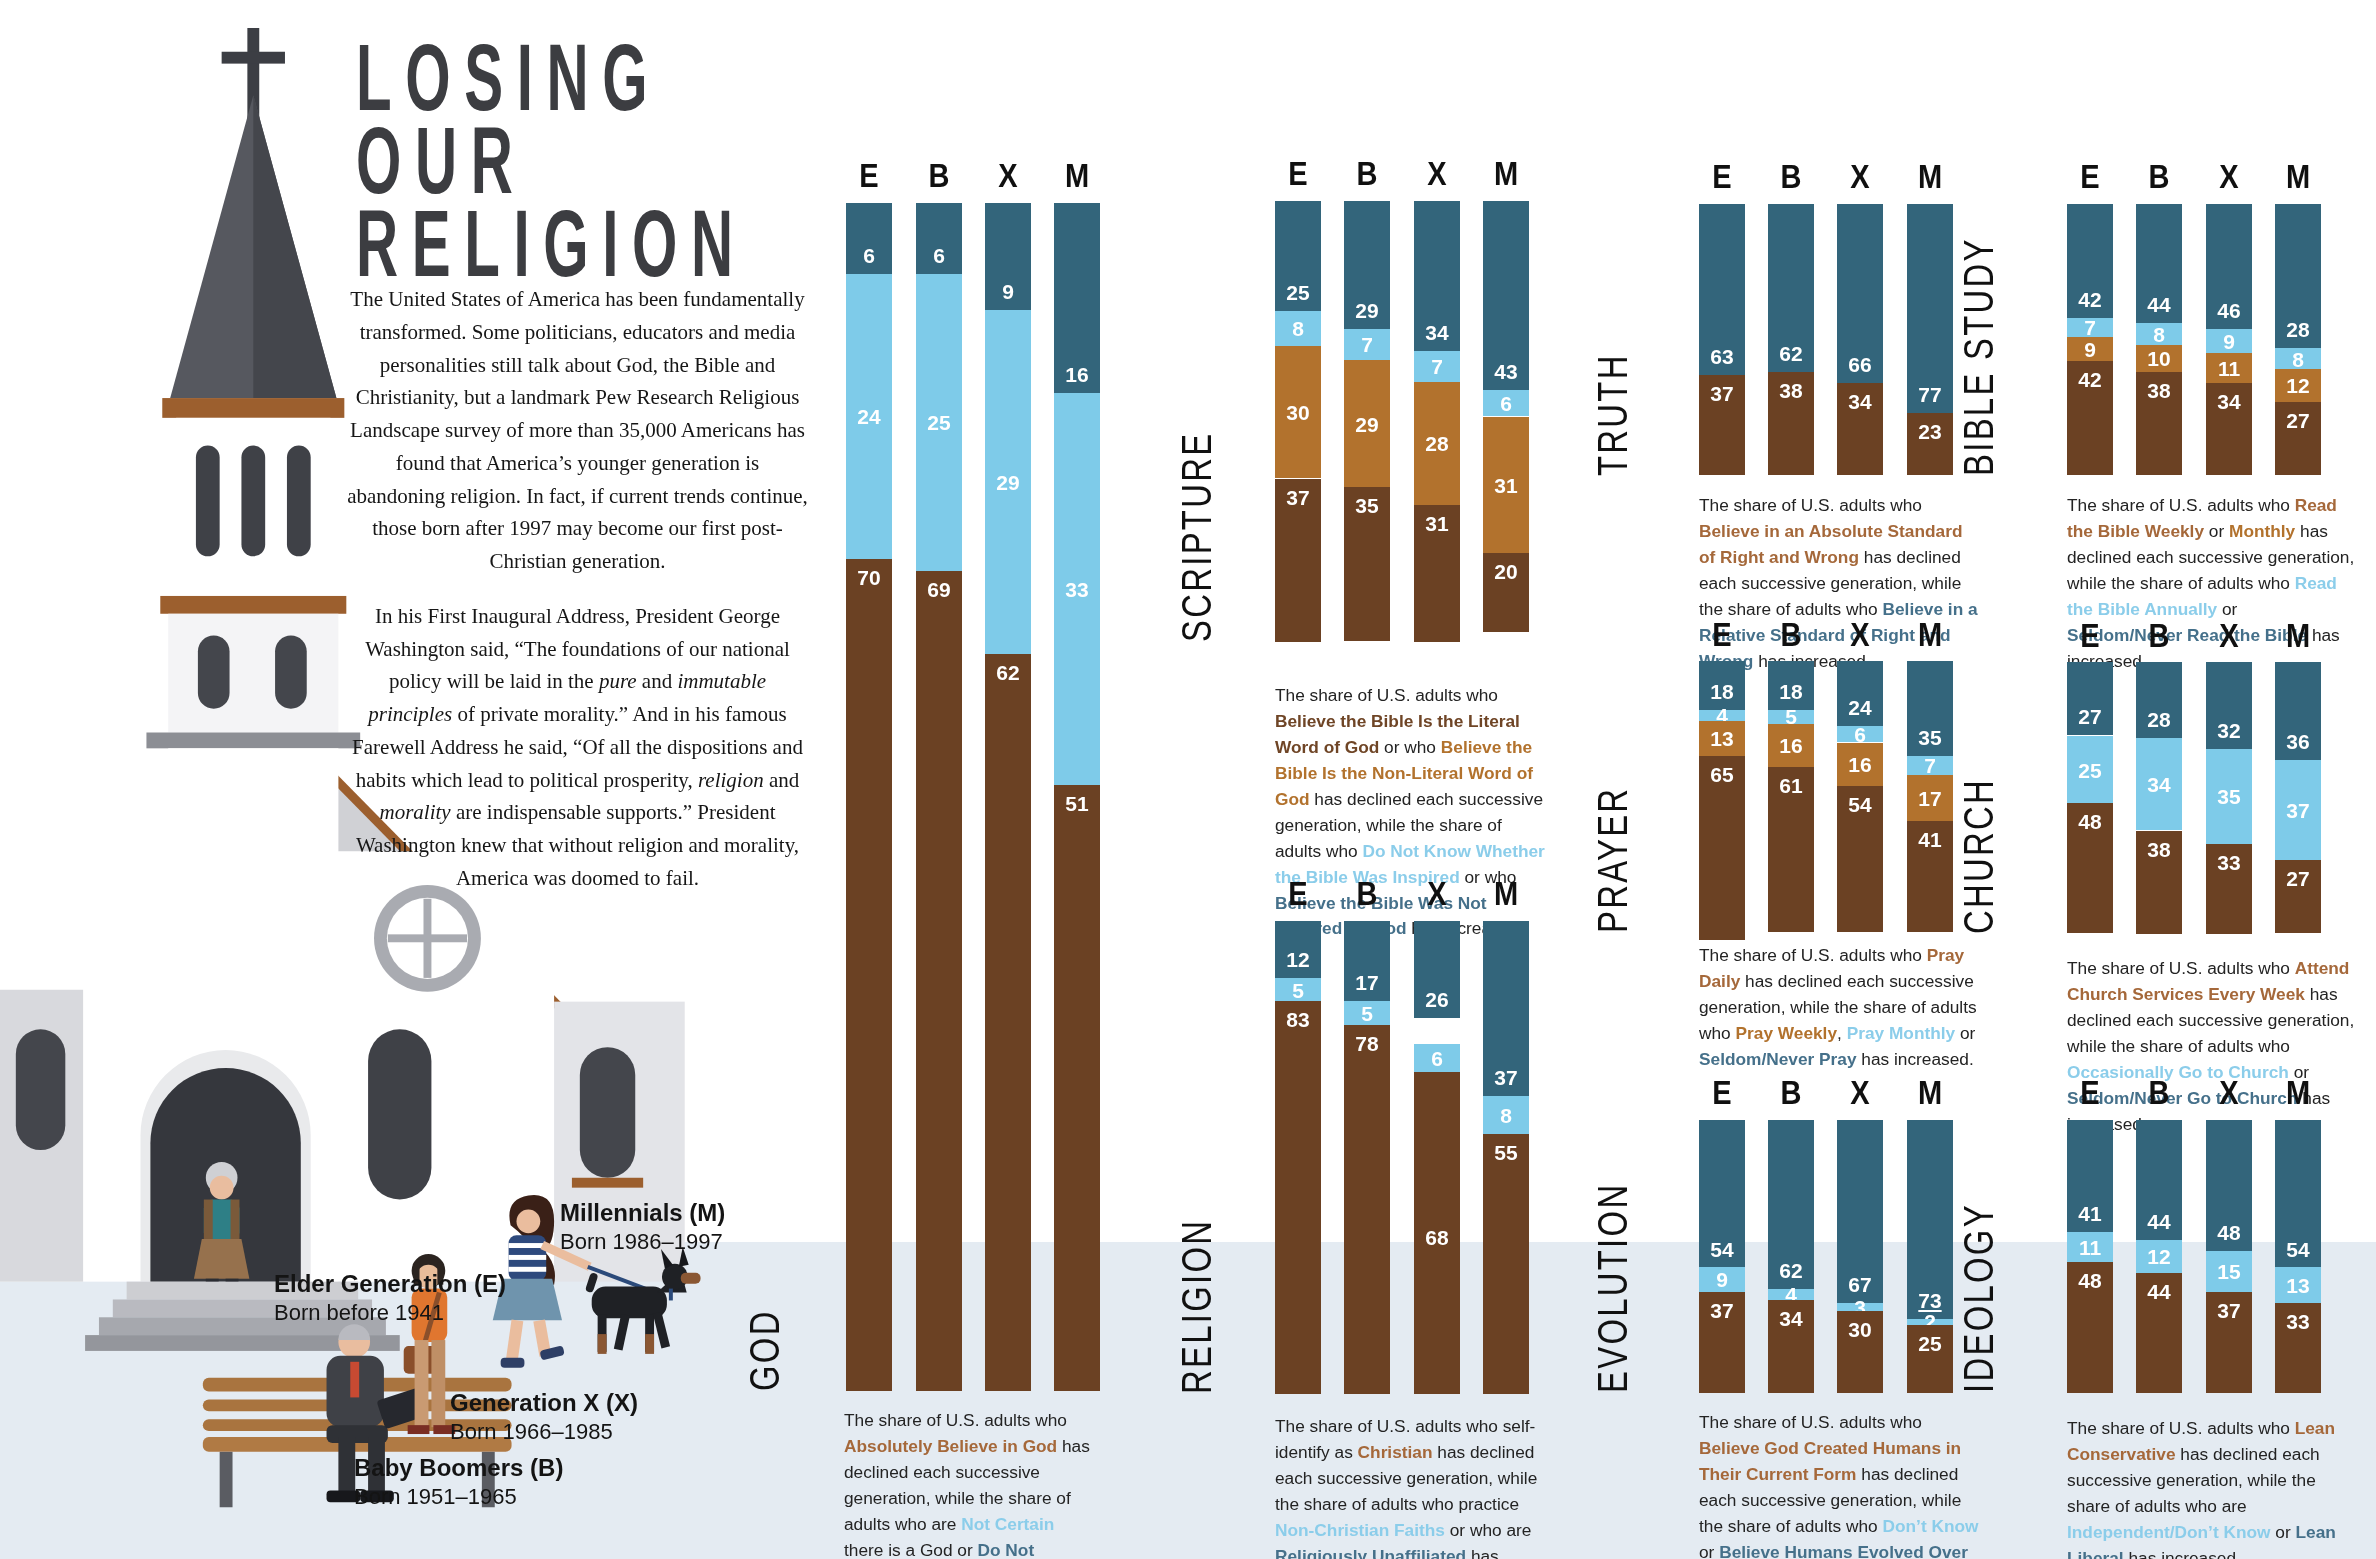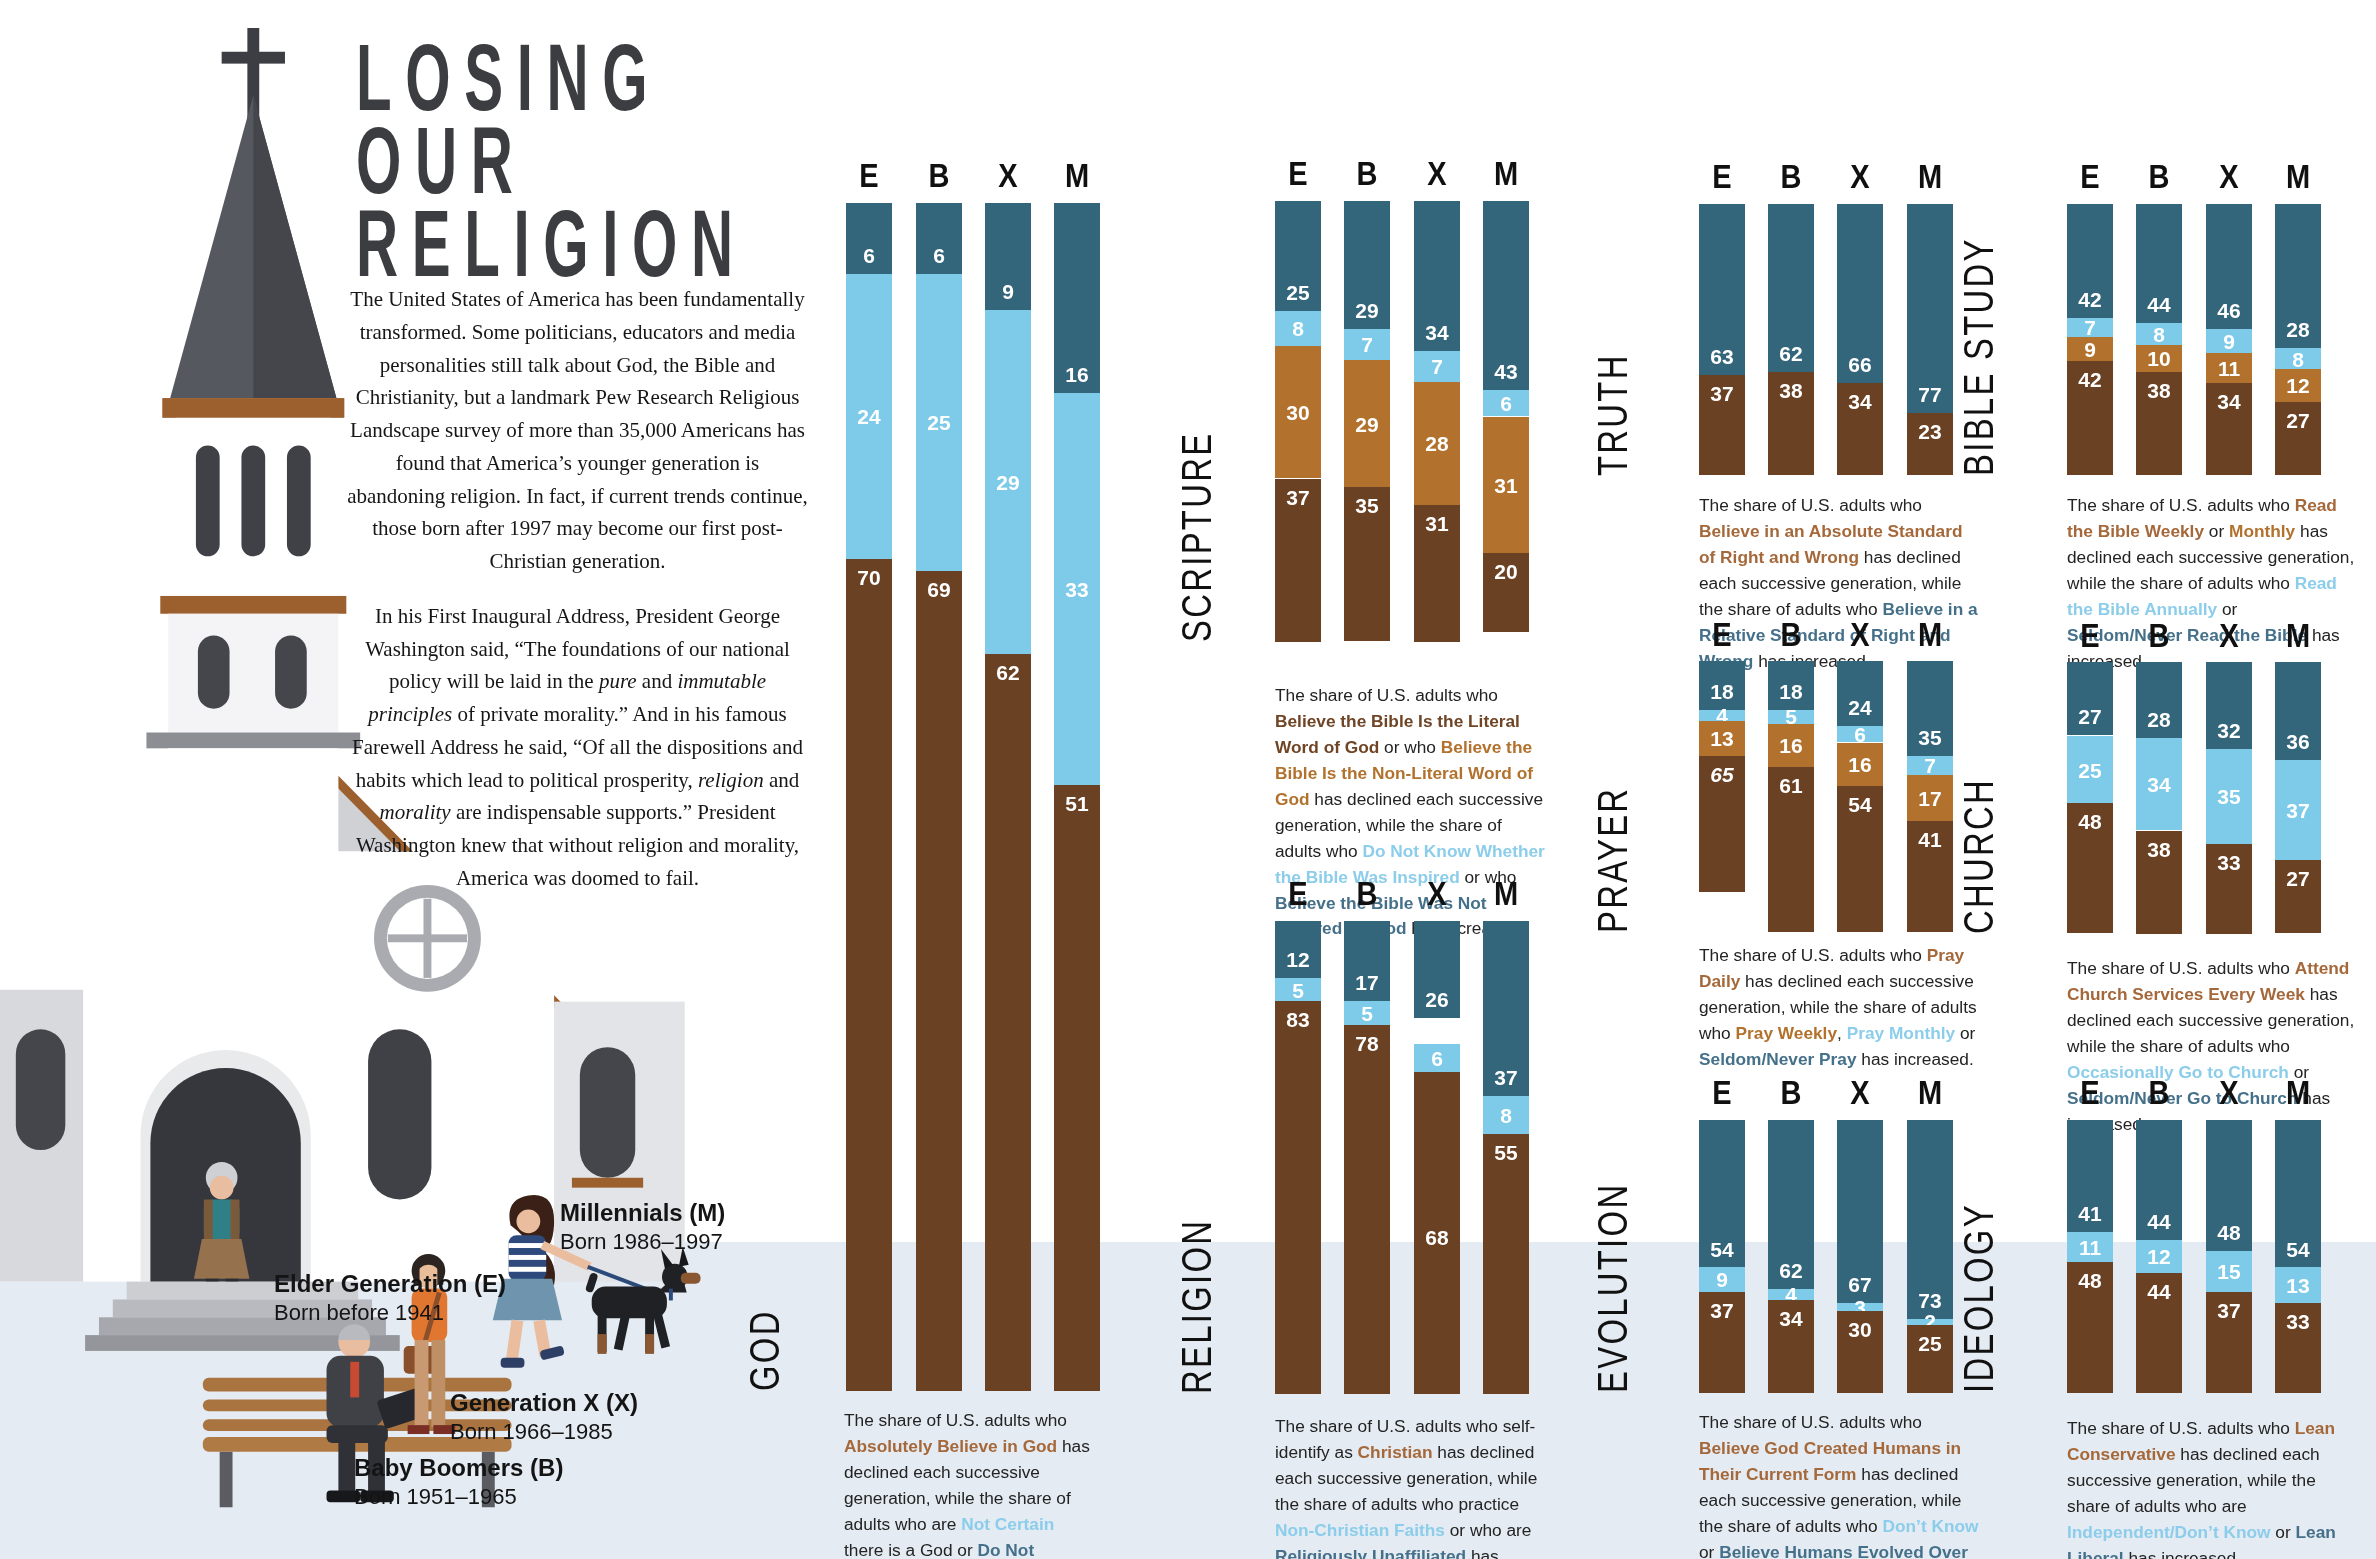--- a/index.html
+++ b/index.html
@@ -343,21 +343,21 @@
       <div class="hdr" style="left: 1907px; top: 616px;">M</div>
       <div class="seg" style="left: 1699px; top: 661px; height: 49px; background: rgb(51, 101, 123); justify-content: flex-end;">
         <span style="margin-bottom: 8px;">18</span>
       </div>
       <div class="seg" style="left: 1699px; top: 710px; height: 11px; background: rgb(126, 203, 233); justify-content: center;">
         <span>4</span>
       </div>
       <div class="seg" style="left: 1699px; top: 721px; height: 35px; background: rgb(178, 114, 45); justify-content: center;">
         <span>13</span>
       </div>
-      <div class="seg" style="left: 1699px; top: 756px; height: 136px; background: rgb(107, 65, 35); justify-content: flex-start; font-style: italic;">
+      <div class="seg" style="left: 1699px; top: 756px; height: 184px; background: rgb(107, 65, 35); justify-content: flex-start;">
         <span style="margin-top: 8px;">65</span>
       </div>
       <div class="seg" style="left: 1768px; top: 661px; height: 49px; background: rgb(51, 101, 123); justify-content: flex-end;">
         <span style="margin-bottom: 8px;">18</span>
       </div>
       <div class="seg" style="left: 1768px; top: 710px; height: 13.6px; background: rgb(126, 203, 233); justify-content: center;">
         <span>5</span>
       </div>
       <div class="seg" style="left: 1768px; top: 724px; height: 43px; background: rgb(178, 114, 45); justify-content: center;">
         <span>16</span>
@@ -416,21 +416,21 @@
       <div class="seg" style="left: 1837px; top: 1120px; height: 183px; background: rgb(51, 101, 123); justify-content: flex-end;">
         <span style="margin-bottom: 8px;">67</span>
       </div>
       <div class="seg" style="left: 1837px; top: 1303px; height: 8.2px; background: rgb(126, 203, 233); justify-content: center;">
         <span>3</span>
       </div>
       <div class="seg" style="left: 1837px; top: 1311px; height: 82px; background: rgb(107, 65, 35); justify-content: flex-start;">
         <span style="margin-top: 8px;">30</span>
       </div>
       <div class="seg" style="left: 1907px; top: 1120px; height: 199px; background: rgb(51, 101, 123); justify-content: flex-end;">
-        <span style="margin-bottom: 8px;">73</span>
+        <span style="margin-bottom: 8px; text-decoration: underline;">73</span>
       </div>
       <div class="seg" style="left: 1907px; top: 1319px; height: 5.5px; background: rgb(126, 203, 233); justify-content: center;">
         <span>2</span>
       </div>
       <div class="seg" style="left: 1907px; top: 1325px; height: 68px; background: rgb(107, 65, 35); justify-content: flex-start;">
         <span style="margin-top: 8px;">25</span>
       </div>
       <div class="side-label" style="left: 1638px; top: 1343px;">EVOLUTION</div>
       <div class="caption" style="left: 1699px; top: 1410px; width: 281px;"><span>The share of U.S. adults who </span><b style="color: rgb(165, 104, 58);">Believe God Created Humans in Their Current Form</b><span> has declined each successive generation, while the share of adults who </span><b style="color: rgb(139, 205, 234);">Don’t Know</b><span> or </span><b style="color: rgb(69, 112, 138);">Believe Humans Evolved Over Time</b></div>
       <div class="hdr" style="left: 2067px; top: 158px;">E</div>

